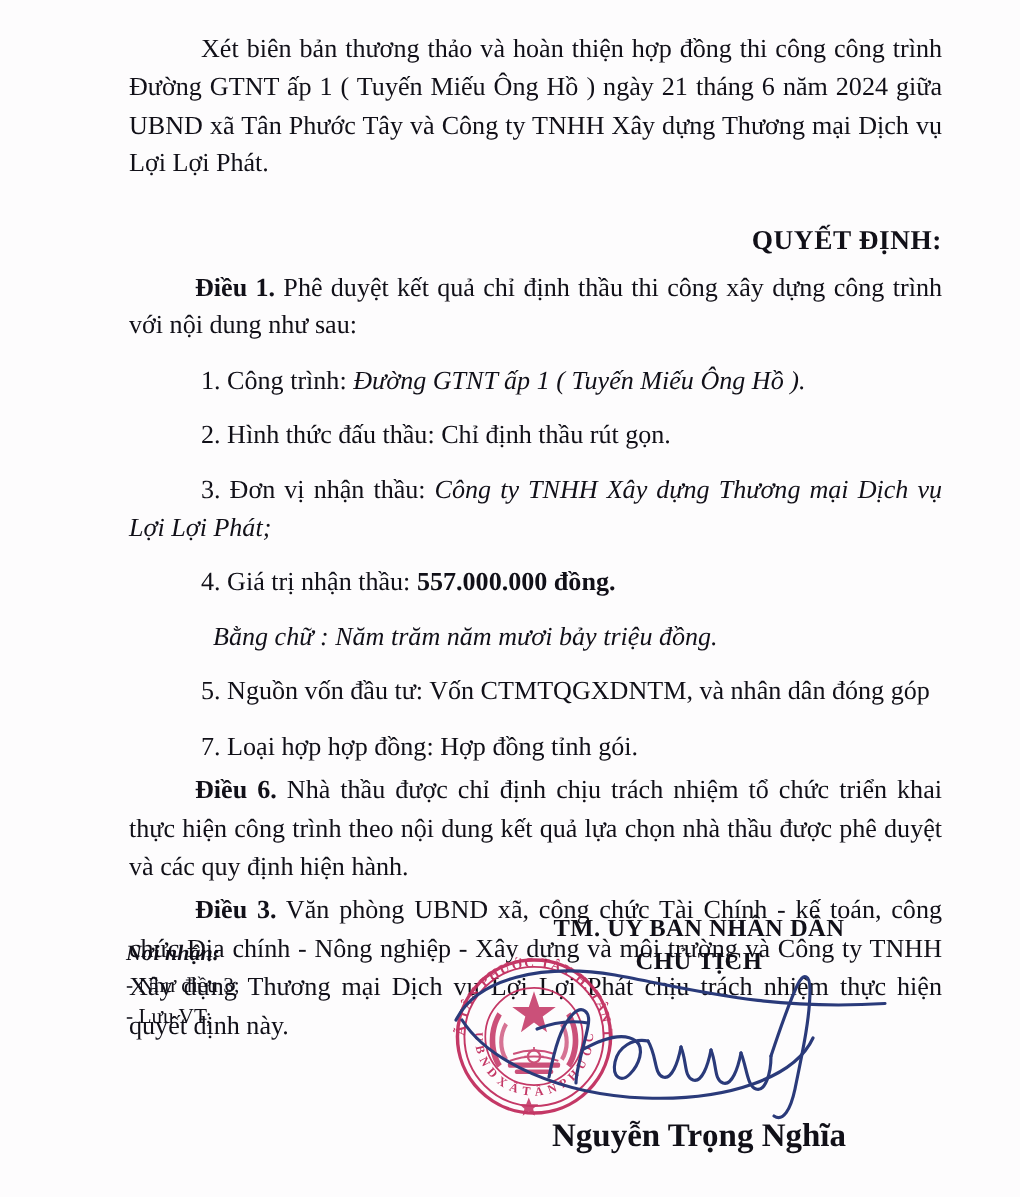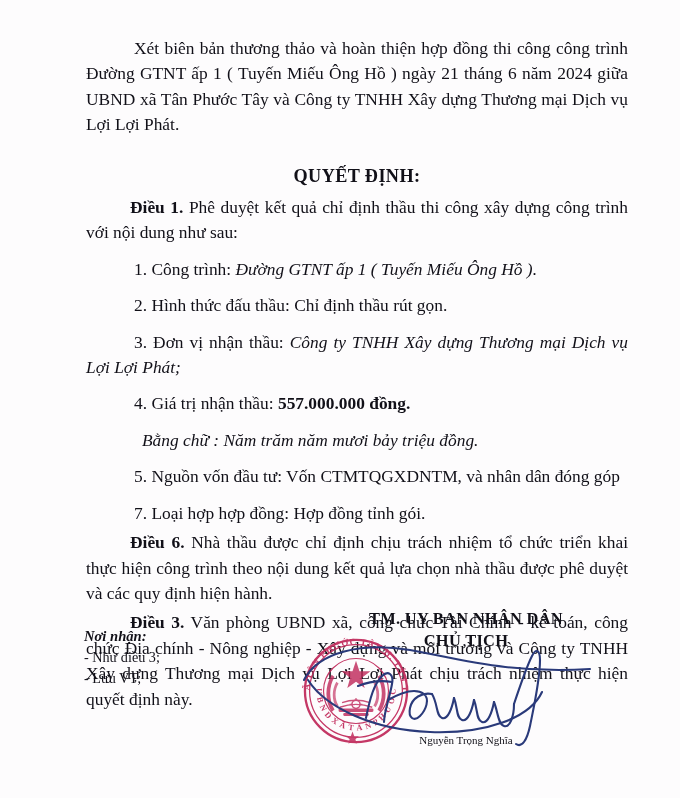--- a/index.html
+++ b/index.html
@@ -13,35 +13,35 @@
     font-family: "Liberation Serif", "DejaVu Serif", serif;
     color: #111018;
     position: relative;
     overflow: hidden;
   }
   .page {
     position: relative;
     width: 680px;
     height: 704px;
     box-sizing: border-box;
-    padding: 32px 52px 0 86px;
+    padding: 16px 52px 0 86px;
   }
   p {
     margin: 0;
     font-size: 17.4px;
     line-height: 25.4px;
     text-align: justify;
     text-justify: inter-word;
   }
   .intro {
     text-indent: 48px;
     margin-top: 4px;
   }
   .decision-title {
-    text-align: center;
+    text-align: right;
     font-weight: bold;
     font-size: 18.2px;
     letter-spacing: 0.4px;
     margin-top: 26px;
   }
   .article {
     text-indent: 44px;
     margin-top: 6px;
   }
   .article.tight {
@@ -102,25 +102,25 @@
   }
   .sig-right .l2 {
     font-weight: bold;
     font-size: 16.4px;
     letter-spacing: 0.3px;
     line-height: 22px;
   }
   .signer-name {
     position: absolute;
     left: 330px;
-    top: 130px;
+    top: 140px;
     width: 272px;
     text-align: center;
-    font-weight: normal;
-    font-size: 11px;
+    font-weight: bold;
+    font-size: 22px;
   }
   
   .seal {
     position: absolute;
     left: 298px;
     top: 29px;
     width: 116px;
     height: 116px;
     opacity: 0.92;
   }

